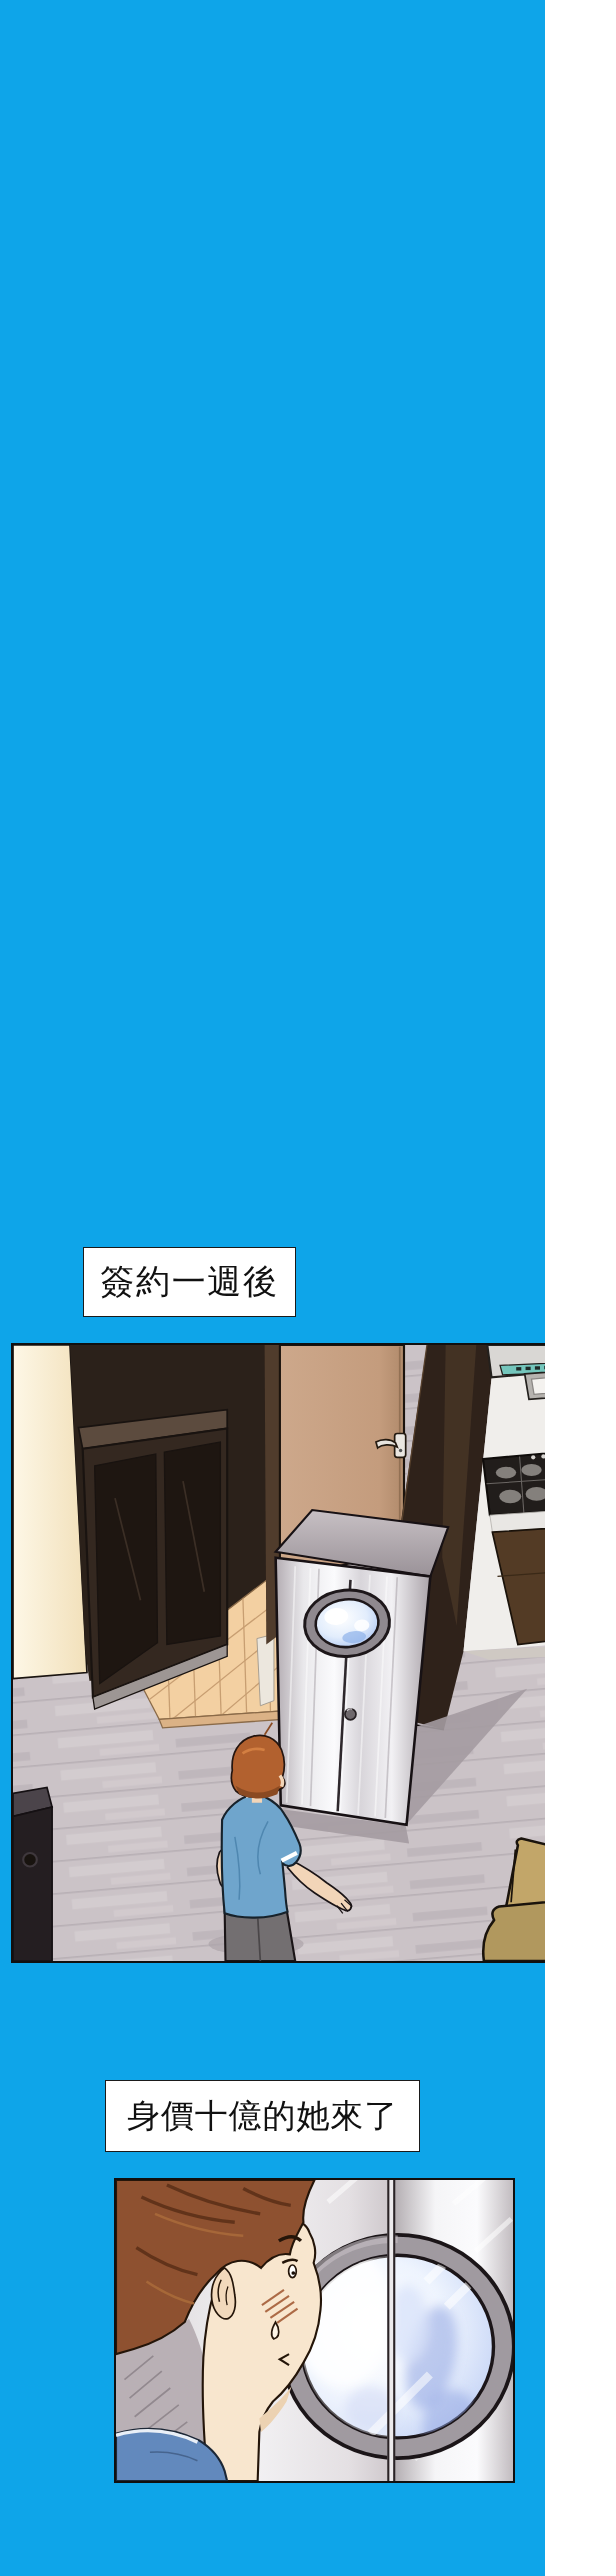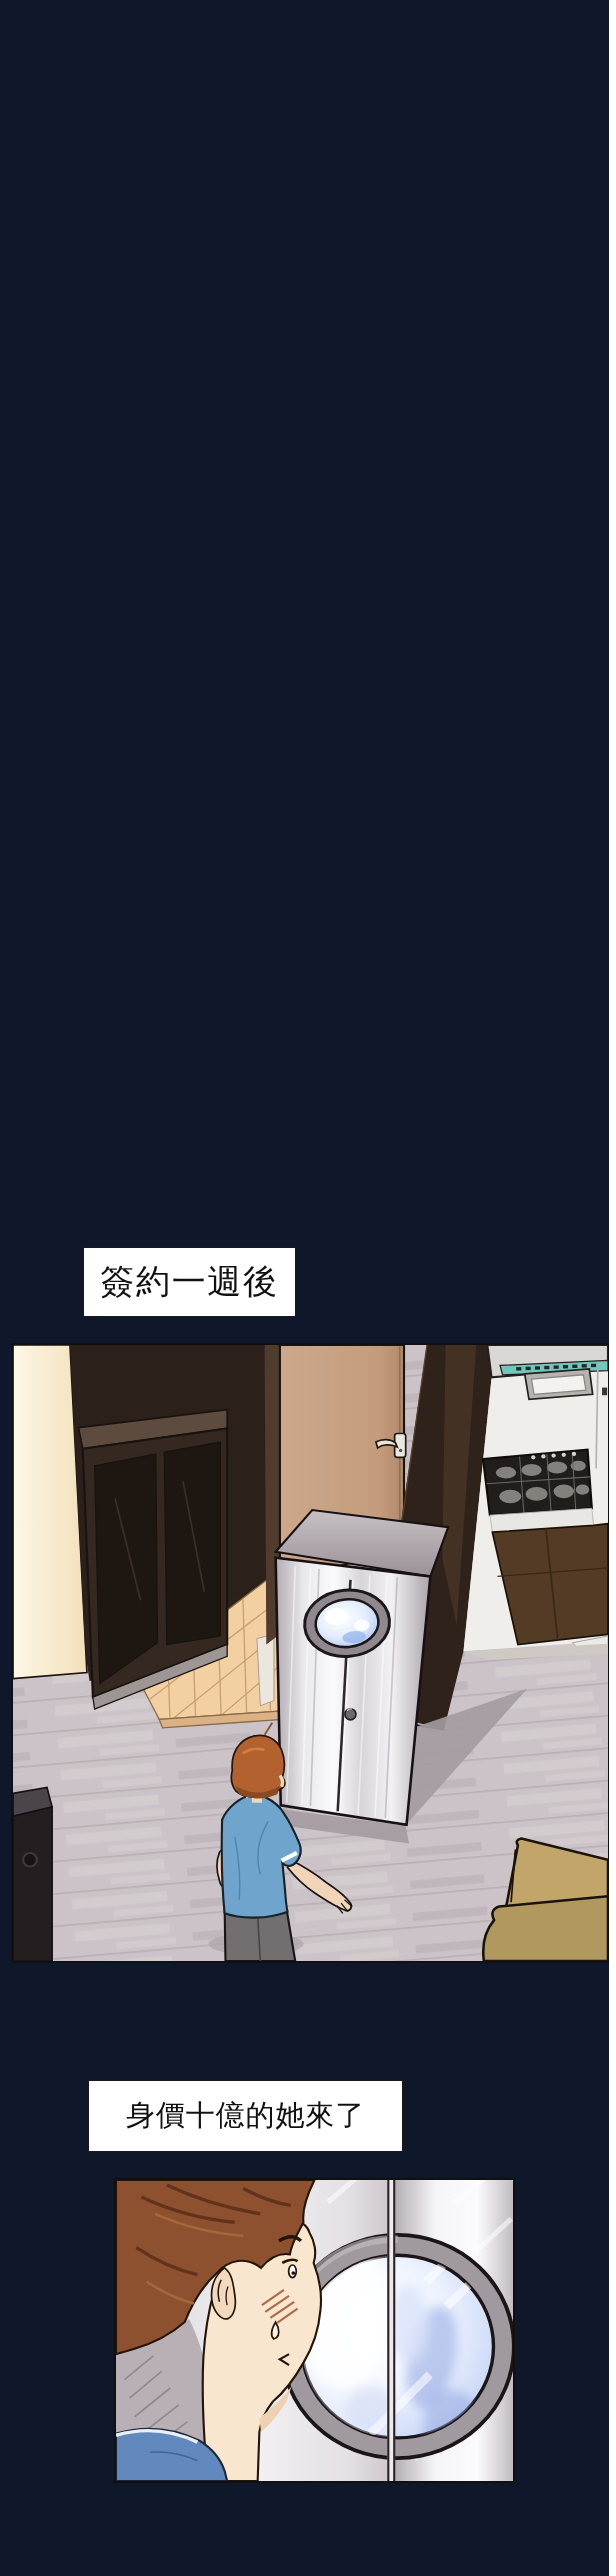--- a/index.html
+++ b/index.html
@@ -1,22 +1,22 @@
 <!DOCTYPE html>
 <html style="font-size:13.7px"><head>
 <meta charset="utf-8">
 <style>
   html,body{margin:0;padding:0;background:#ffffff;}
-  .page{position:relative;width:609px;height:2576px;background:#0f172a;overflow:hidden;
+  .page{position:relative;width:545px;height:2576px;background:#0ea5e9;overflow:hidden;
         font-family:"Liberation Sans","DejaVu Sans",sans-serif;}
   .caption{position:absolute;background:#ffffff;border:1.7px solid #1a1a1a;
            display:flex;align-items:center;justify-content:center;
            color:#111;white-space:nowrap;}
   .caption.c1{left:83px;top:1247px;width:211px;height:68px;font-size:34px;letter-spacing:1.7px;}
-  .caption.c2{left:88px;top:2080px;width:313px;height:70px;font-size:29px;letter-spacing:0.9px;font-family:Liberation Serif, serif;}
+  .caption.c2{left:105px;top:2080px;width:313px;height:70px;font-size:33px;letter-spacing:0.9px;font-family:Liberation Serif, serif;}
   .panel{position:absolute;border:2.6px solid #101010;box-sizing:border-box;background:#fff;overflow:hidden;}
   .panel.p1{left:11px;top:1343px;width:599px;height:620px;}
   .panel.p2{left:114px;top:2178px;width:401px;height:305px;}
   .panel svg{display:block;width:100%;height:100%;}
 </style>
 </head>
 <body>
 
 <div class="page">
 

